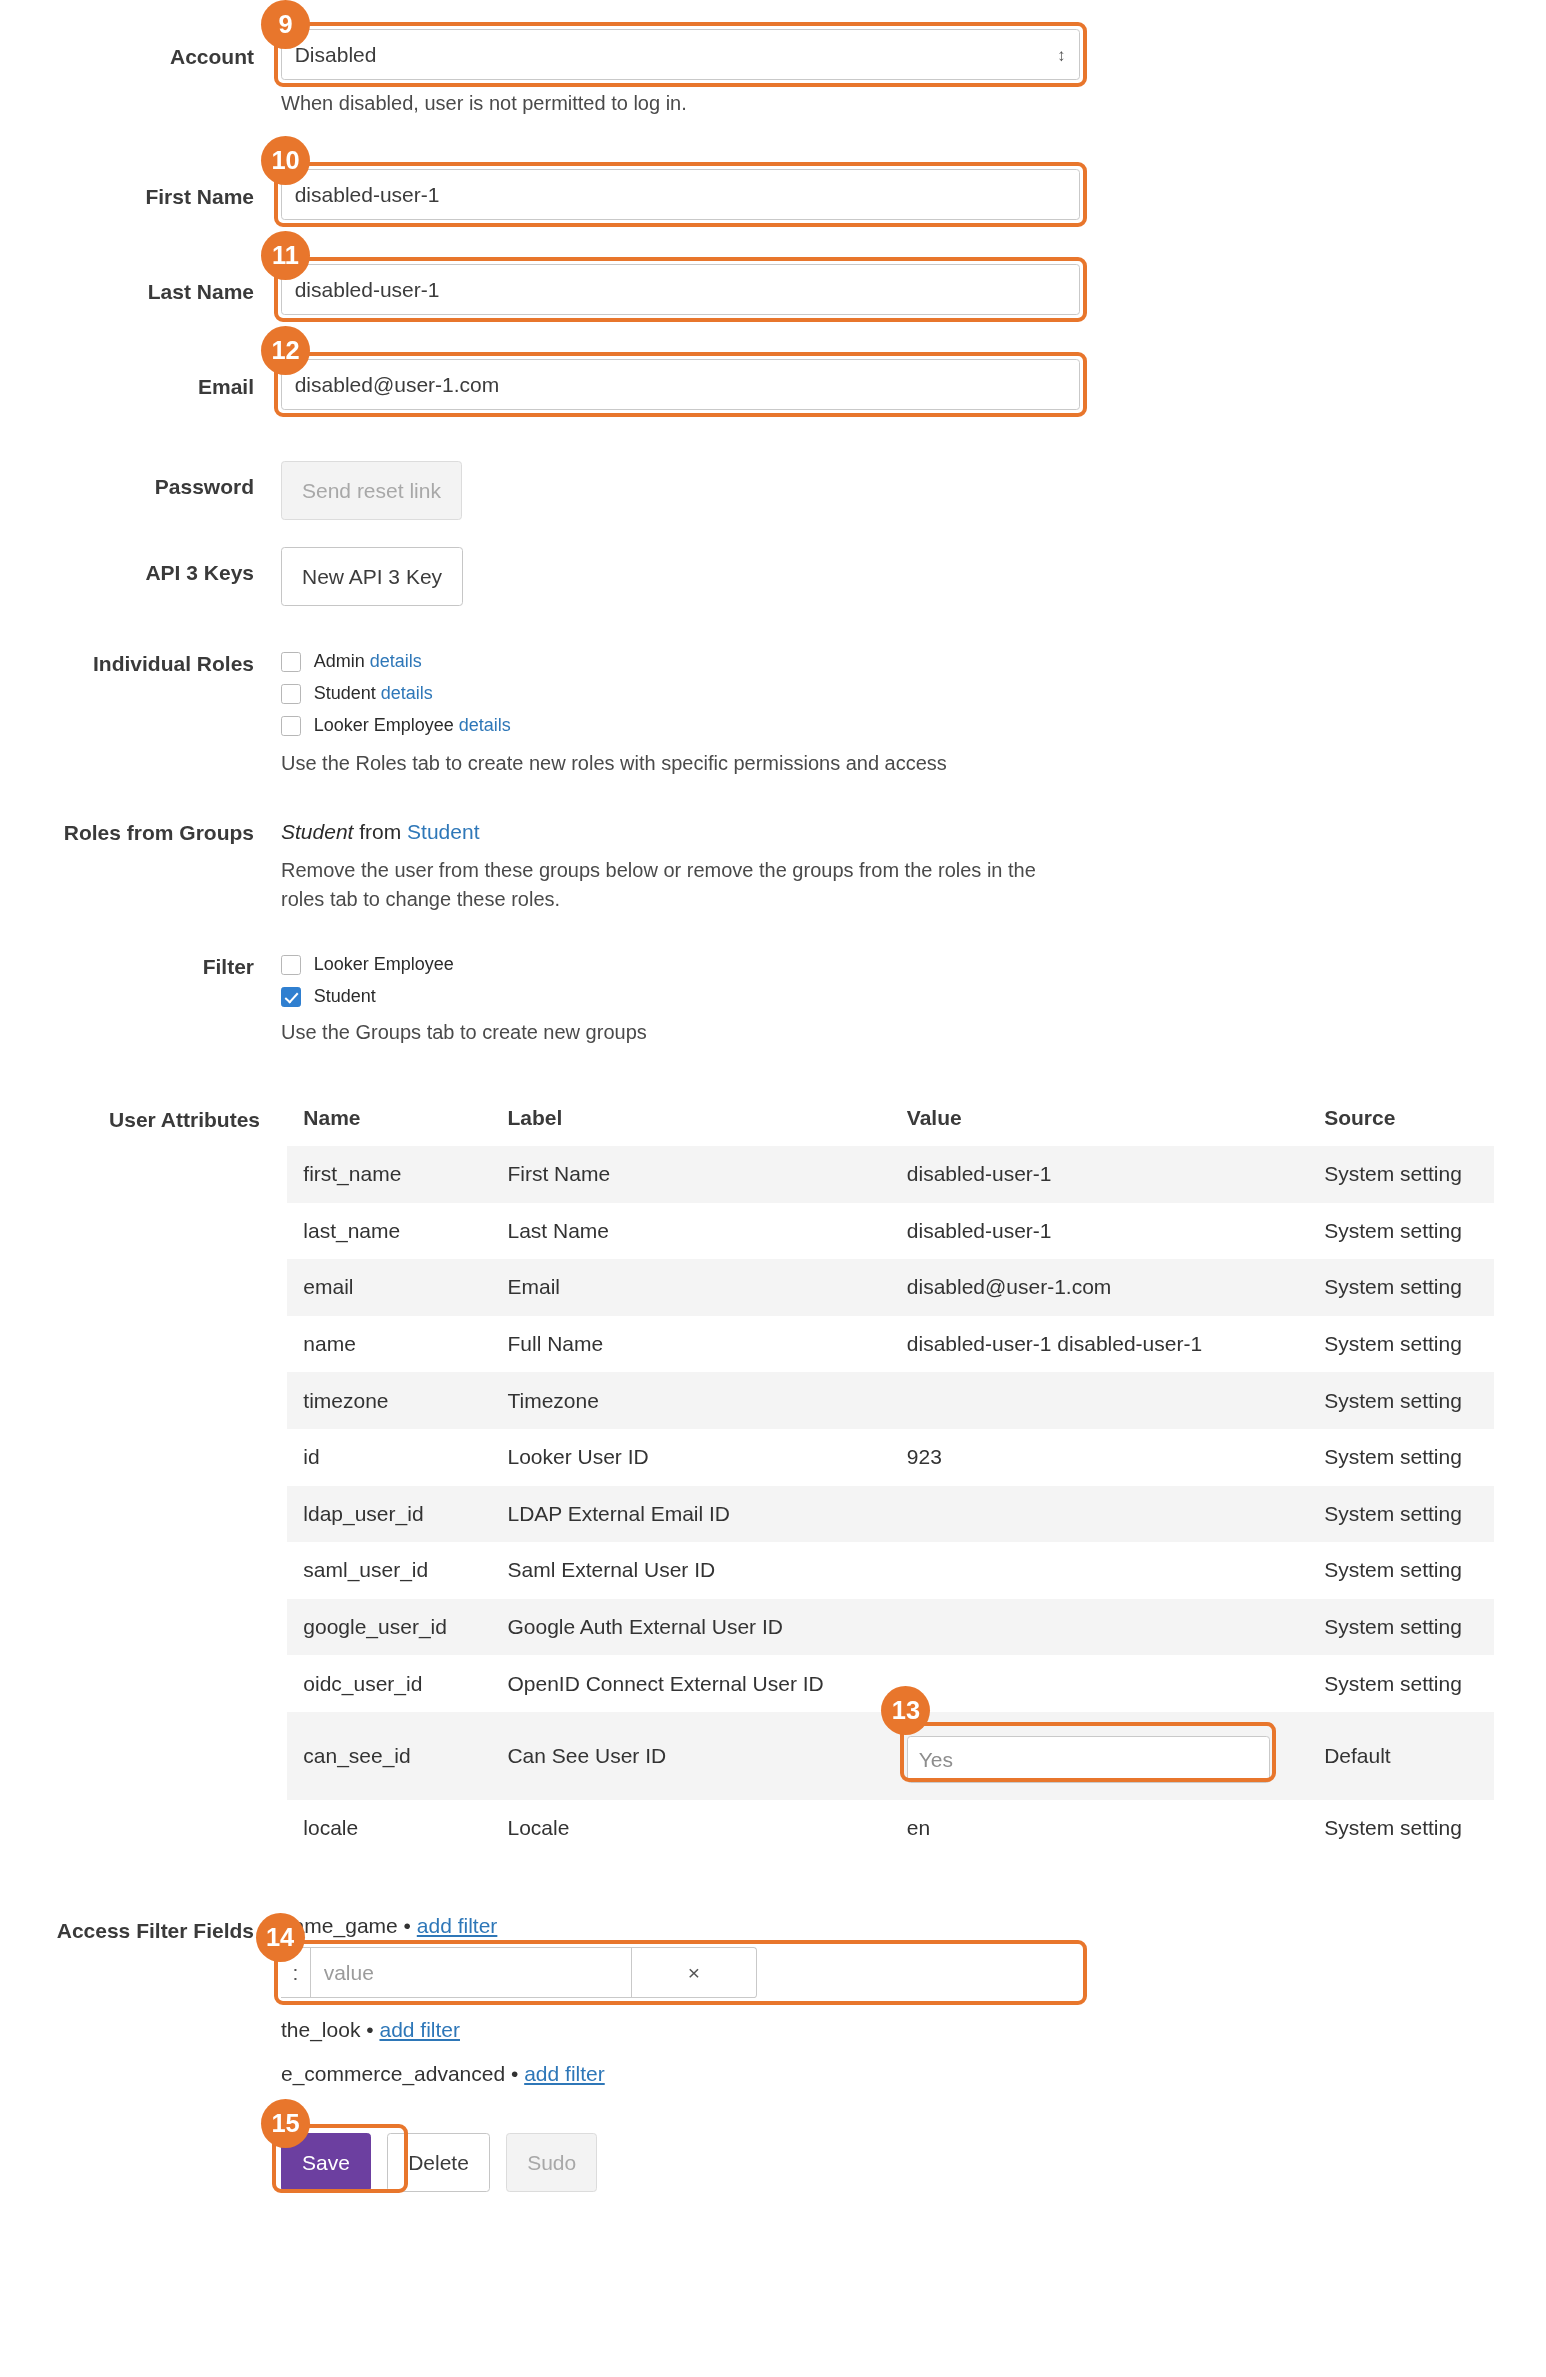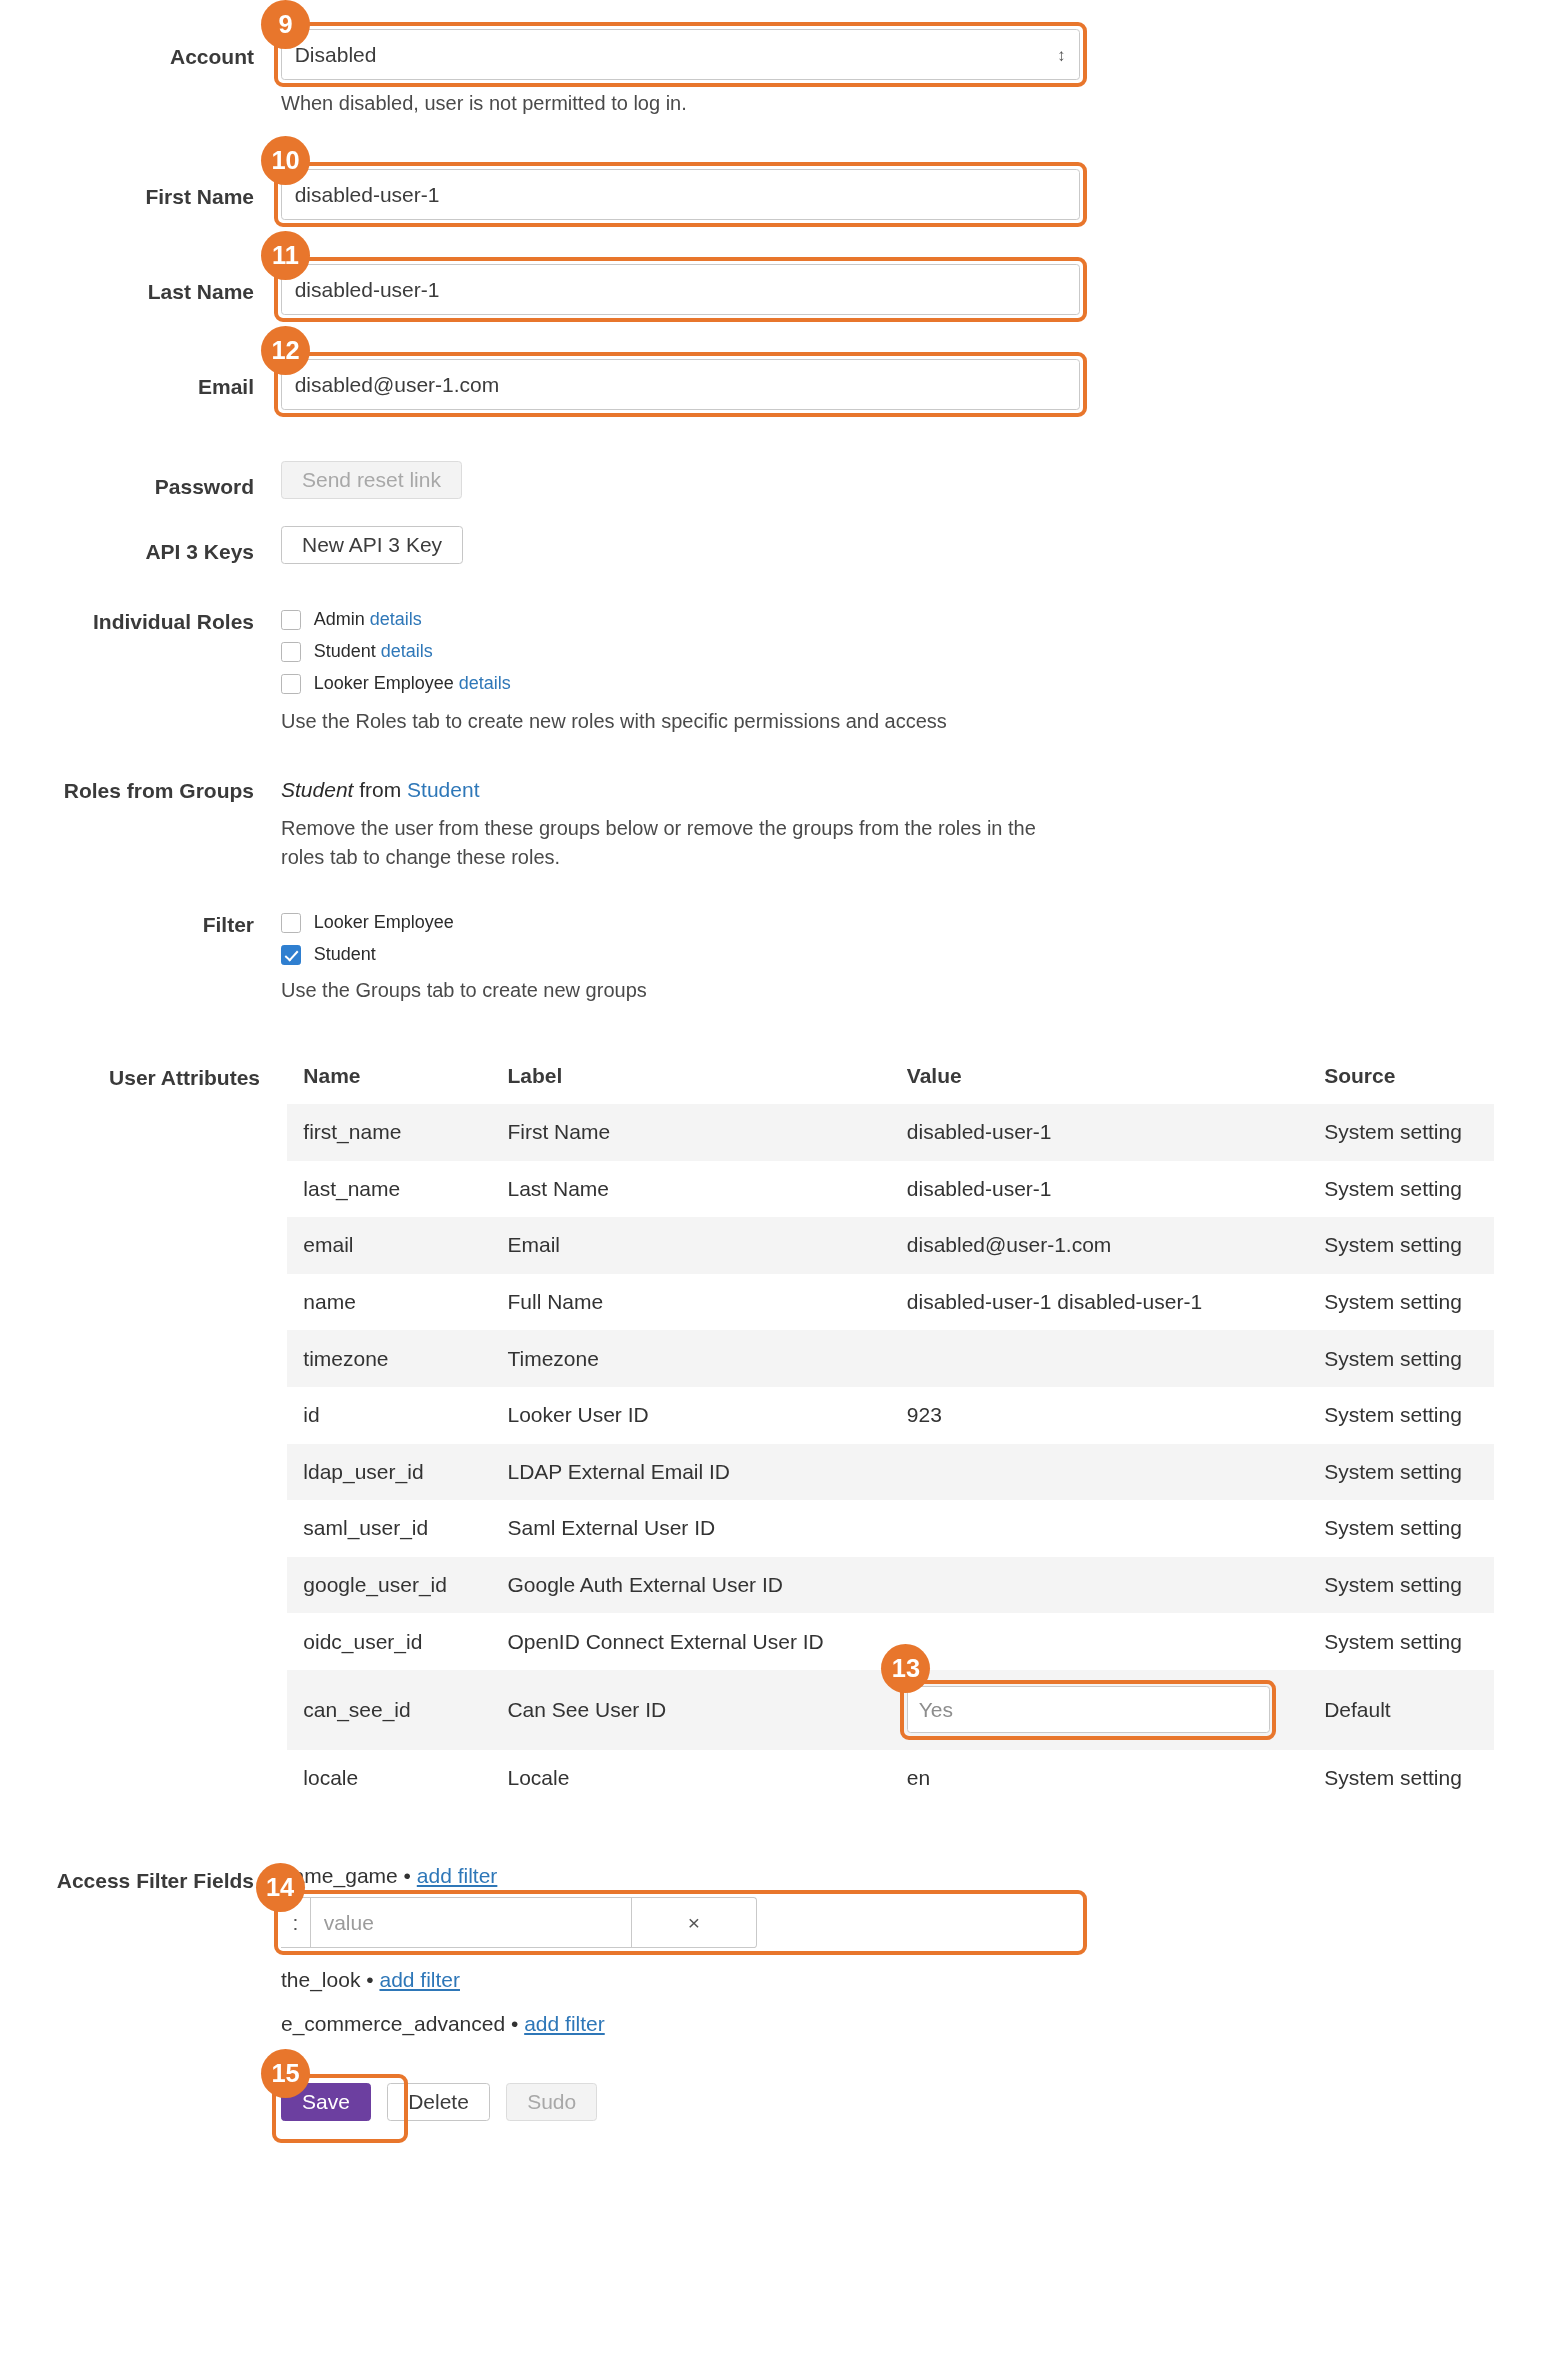--- a/index.html
+++ b/index.html
@@ -97,21 +97,21 @@
     font-weight: bold;
     display: flex;
     align-items: center;
     justify-content: center;
     z-index: 10;
     font-family: "Liberation Sans", sans-serif;
   }
 
   
   .btn {
-    height: 38px;
+    height: 59px;
     padding: 0 20px;
     border: 0.9px solid #c6c6c6;
     border-radius: 3.6px;
     background: #fff;
     font-size: 21px;
     color: #3c3c3c;
     cursor: pointer;
     font-family: "Liberation Sans", sans-serif;
   }
   .btn.disabled {
@@ -190,20 +190,21 @@
   .valinput {
     width: 363px;
     height: 47px;
     border: 0.9px solid #c9c9c9;
     border-radius: 3.6px;
     padding: 0 11px;
     font-size: 21px;
     color: #777;
     background: #fff;
     font-family: "Liberation Sans", sans-serif;
+    margin-top: 8px;
   }
   .valinput::placeholder { color: #8d8d8d; }
 
   
   .filterline { font-size: 21px; color: #333; margin-bottom: 5.4px; }
   .filterbox {
     display: flex;
     align-items: center;
     width: 799px;
     height: 51px;

